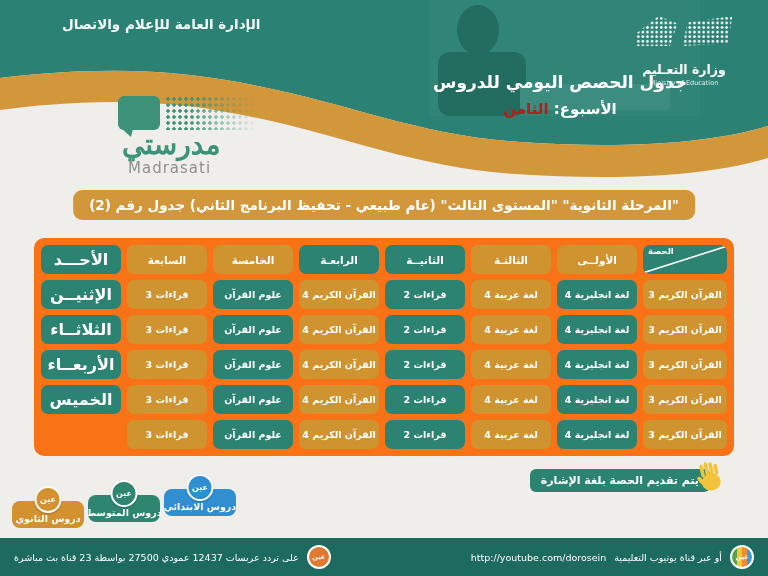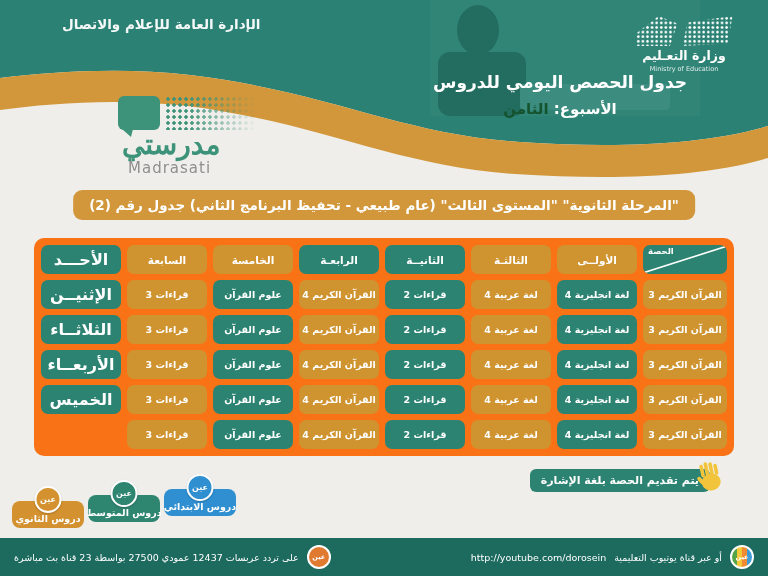--- a/index.html
+++ b/index.html
@@ -15,26 +15,26 @@
     font-size:13.5px;font-weight:bold;letter-spacing:-0.3px;opacity:.95;
   }
   .mlogo{position:absolute;right:16px;top:16px;width:136px;text-align:center;color:#fff;}
   .mdots{display:flex;justify-content:center;gap:5px;height:30px;}
   .dshape{
     background-image:radial-gradient(circle,#fff 1.1px,transparent 1.45px);
     background-size:4.6px 4.6px;
   }
   .d1{width:42px;height:30px;clip-path:polygon(0 60%,55% 0,100% 25%,82% 100%,0 100%);}
   .d2{width:50px;height:30px;clip-path:polygon(10% 22%,100% 0,90% 92%,0 100%);}
-  .m-ar{font-size:12.5px;font-weight:bold;margin-top:2px;}
+  .m-ar{font-size:12.5px;font-weight:bold;margin-top:16px;}
   .m-en{font-size:6.5px;opacity:.85;margin-top:2px;}
   .title-block{position:absolute;left:390px;top:72px;width:340px;text-align:center;color:#fff;direction:rtl;}
   .title-line1{font-size:17px;font-weight:bold;}
   .title-line2{font-size:15px;font-weight:bold;margin-top:8px;}
-  .week-value{color:#14532d;text-align:right;}
+  .week-value{color:#b91c1c;text-align:right;}
   
   .mad{position:absolute;left:70px;top:96px;width:210px;}
   .mad-iconrow{display:flex;gap:5px;align-items:flex-start;padding-left:48px;}
   .mad-book{width:42px;height:34px;background:#3d9379;border-radius:6px;position:relative;}
   .mad-book::after{
     content:"";position:absolute;left:4px;bottom:-7px;
     border-left:9px solid transparent;border-right:2px solid transparent;
     border-top:8px solid #3d9379;
   }
   .mad-dotgrid{

